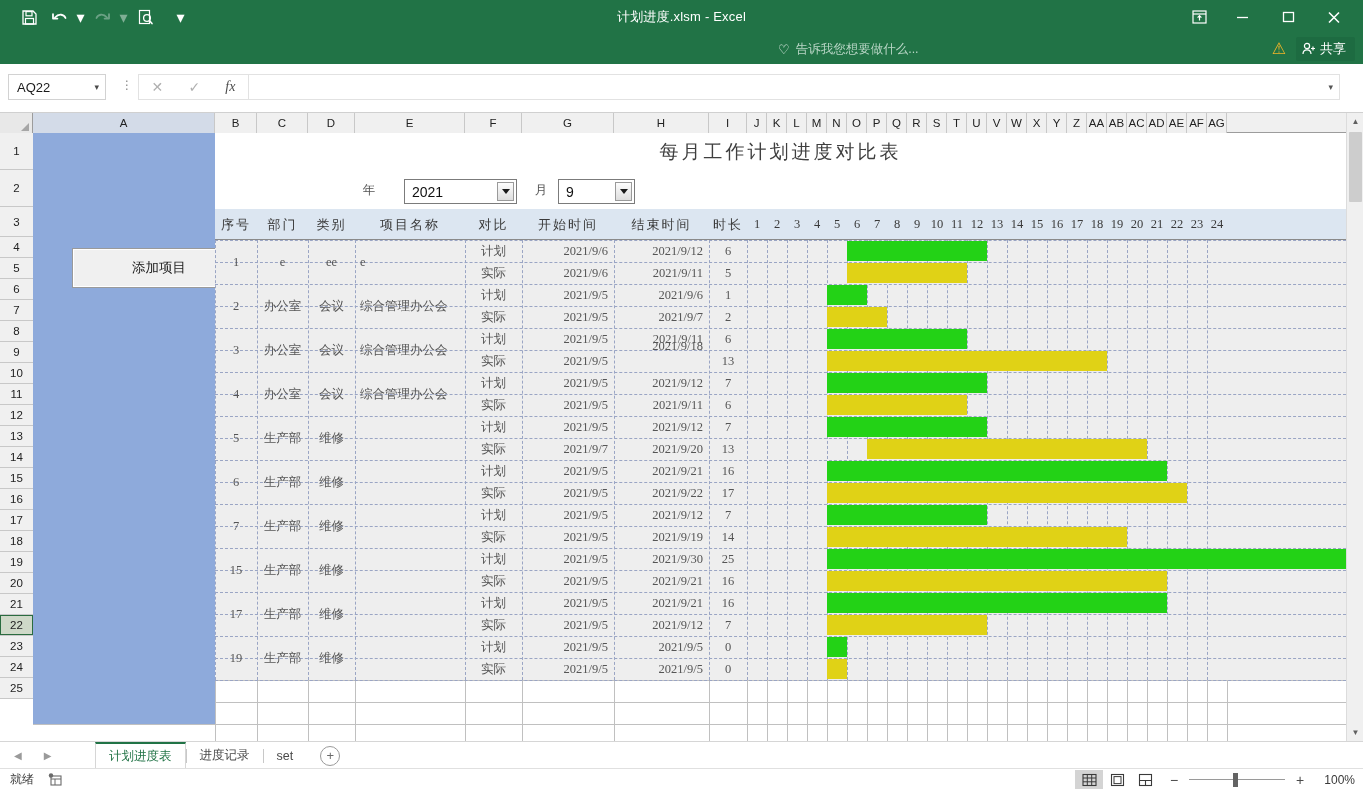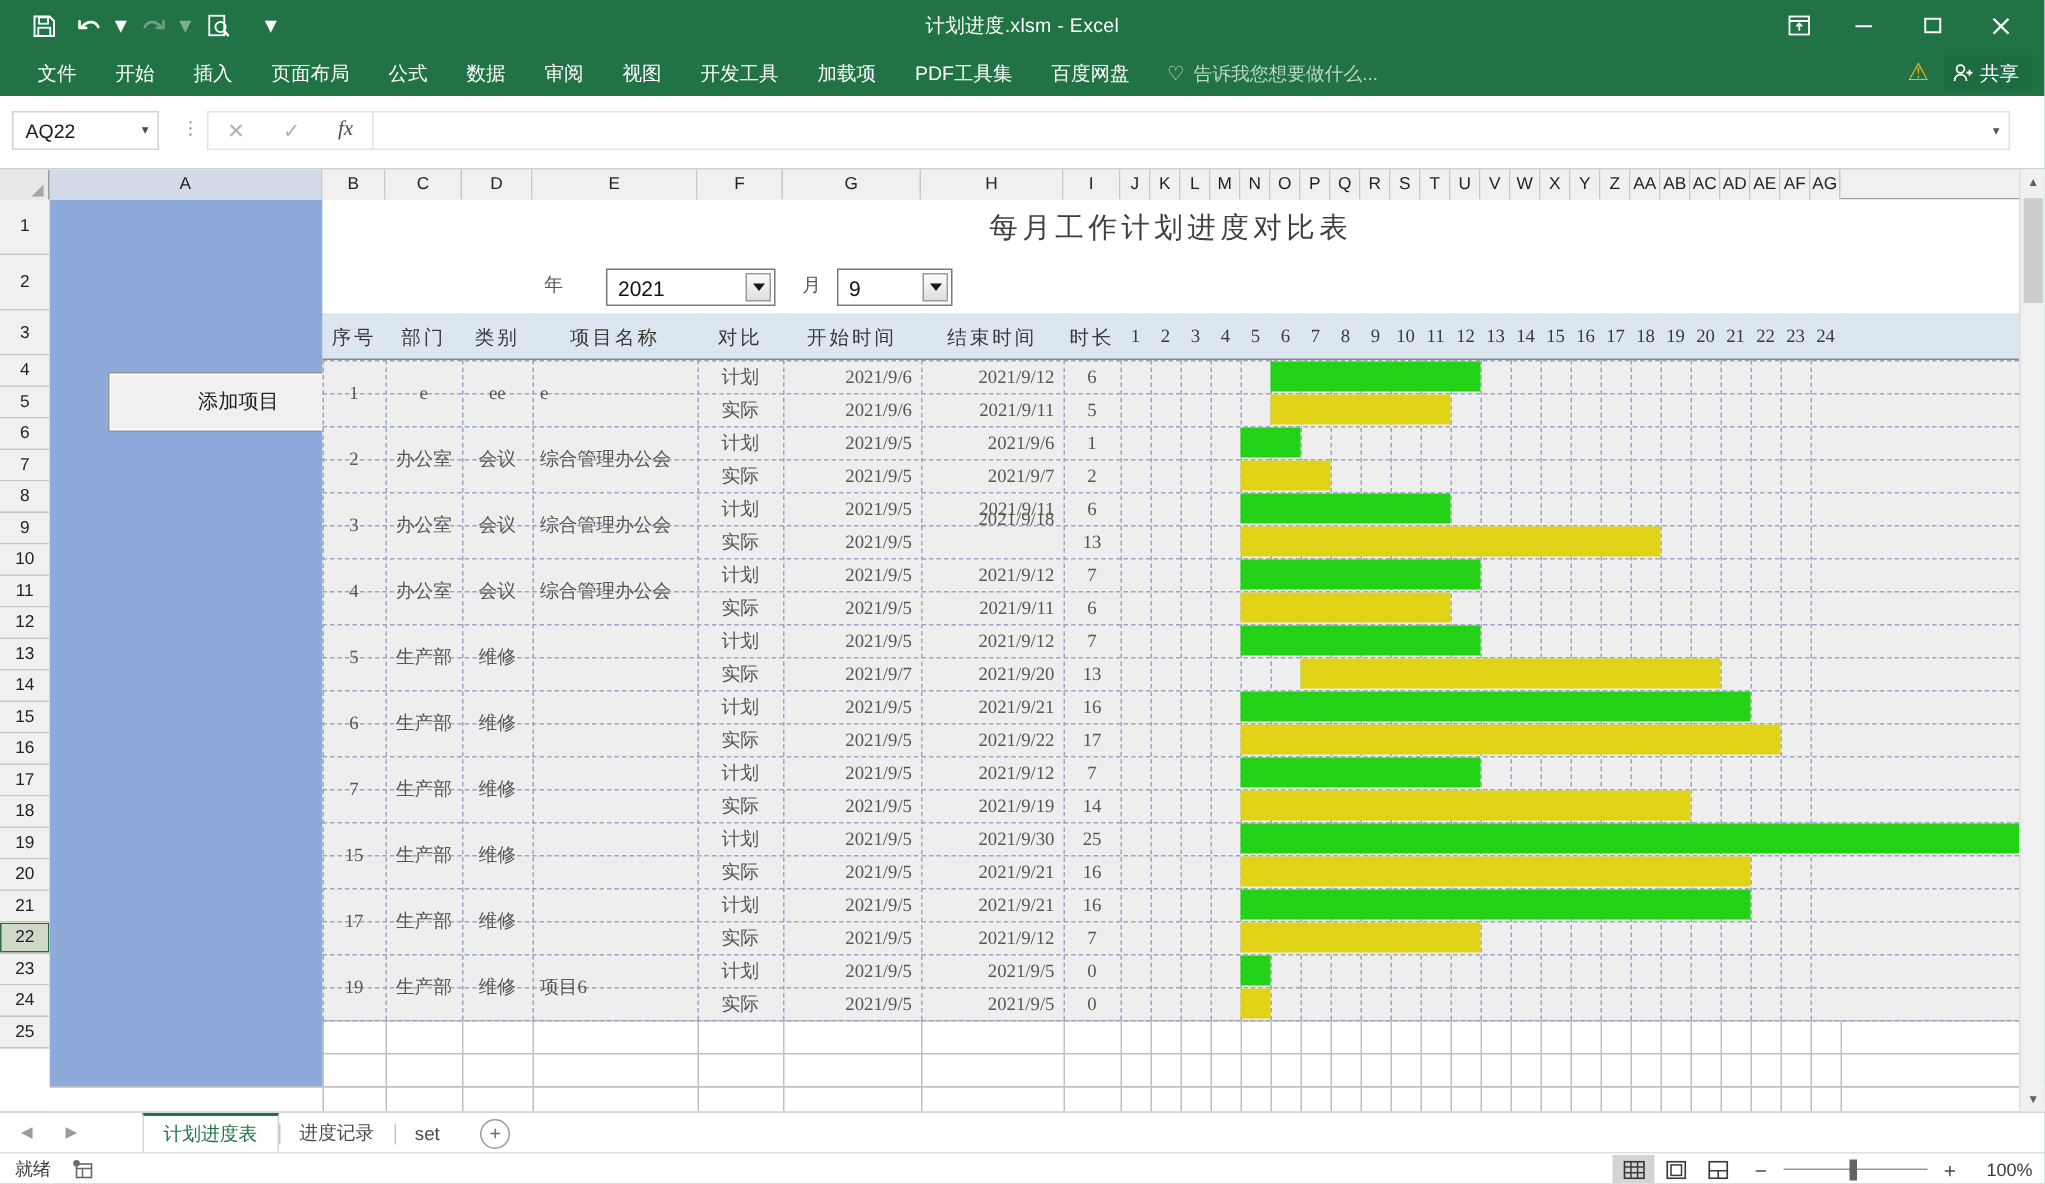--- a/index.html
+++ b/index.html
@@ -244,34 +244,20 @@
       </div>
       <div class="win-btn">
         <svg width="14" height="13" viewBox="0 0 14 13">
             <path d="M2 1.5l10 10M12 1.5l-10 10" stroke="#fff" stroke-width="1.6"></path>
           </svg>
       </div>
     </div>
   </div>
 
   <div class="menubar">
-    <div class="menu-items" id="menuItems">
-        <div class="menu-item">文件</div>
-        <div class="menu-item">开始</div>
-        <div class="menu-item">插入</div>
-        <div class="menu-item">页面布局</div>
-        <div class="menu-item">公式</div>
-        <div class="menu-item">数据</div>
-        <div class="menu-item">审阅</div>
-        <div class="menu-item">视图</div>
-        <div class="menu-item">开发工具</div>
-        <div class="menu-item">加载项</div>
-        <div class="menu-item">PDF工具集</div>
-        <div class="menu-item">百度网盘</div>
-      </div>
     <div class="tellme">
       <span class="bulb">♡</span>
       <span>告诉我您想要做什么...</span>
     </div>
     <div class="right-tools">
       <span class="warn-icon">⚠</span>
       <span class="share-btn">
         <svg width="14" height="14" viewBox="0 0 14 14">
             <circle cx="5" cy="4" r="2.6" fill="none" stroke="#fff" stroke-width="1.2"></circle>
             <path d="M1 12c0-2.6 1.8-4.2 4-4.2s4 1.6 4 4.2" fill="none" stroke="#fff" stroke-width="1.2"></path>
@@ -647,21 +633,20 @@
         <div class="dcell c" style="left: 676px; top: 459px; width: 38px; height: 22px;">16</div>
         <div class="dcell c" style="left: 432px; top: 481px; width: 57px; height: 22px;">实际</div>
         <div class="dcell r" style="left: 489px; top: 481px; width: 92px; height: 22px;">2021/9/5</div>
         <div class="dcell r" style="left: 581px; top: 481px; width: 95px; height: 22px;">2021/9/12</div>
         <div class="dcell c" style="left: 676px; top: 481px; width: 38px; height: 22px;">7</div>
         <div class="bar plan" style="left: 794px; top: 460px; width: 340px; height: 20px;"></div>
         <div class="bar act" style="left: 794px; top: 482px; width: 160px; height: 20px;"></div>
         <div class="dcell c" style="left: 182px; top: 503px; width: 42px; height: 44px;">19</div>
         <div class="dcell c" style="left: 224px; top: 503px; width: 51px; height: 44px;">生产部</div>
         <div class="dcell c" style="left: 275px; top: 503px; width: 47px; height: 44px;">维修</div>
-        <div class="dcell l" style="left: 322px; top: 503px; width: 110px; height: 44px;">项目6</div>
         <div class="dcell c" style="left: 432px; top: 503px; width: 57px; height: 22px;">计划</div>
         <div class="dcell r" style="left: 489px; top: 503px; width: 92px; height: 22px;">2021/9/5</div>
         <div class="dcell r" style="left: 581px; top: 503px; width: 95px; height: 22px;">2021/9/5</div>
         <div class="dcell c" style="left: 676px; top: 503px; width: 38px; height: 22px;">0</div>
         <div class="dcell c" style="left: 432px; top: 525px; width: 57px; height: 22px;">实际</div>
         <div class="dcell r" style="left: 489px; top: 525px; width: 92px; height: 22px;">2021/9/5</div>
         <div class="dcell r" style="left: 581px; top: 525px; width: 95px; height: 22px;">2021/9/5</div>
         <div class="dcell c" style="left: 676px; top: 525px; width: 38px; height: 22px;">0</div>
         <div class="bar plan" style="left: 794px; top: 504px; width: 20px; height: 20px;"></div>
         <div class="bar act" style="left: 794px; top: 526px; width: 20px; height: 20px;"></div>

